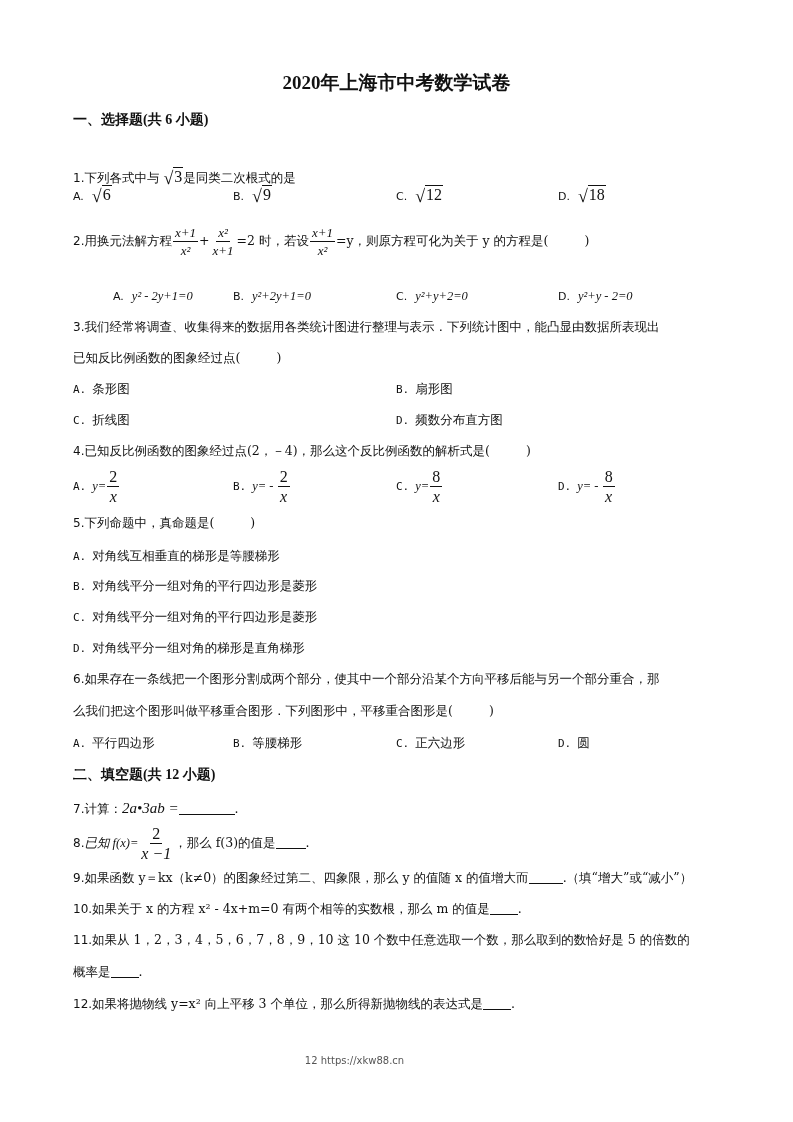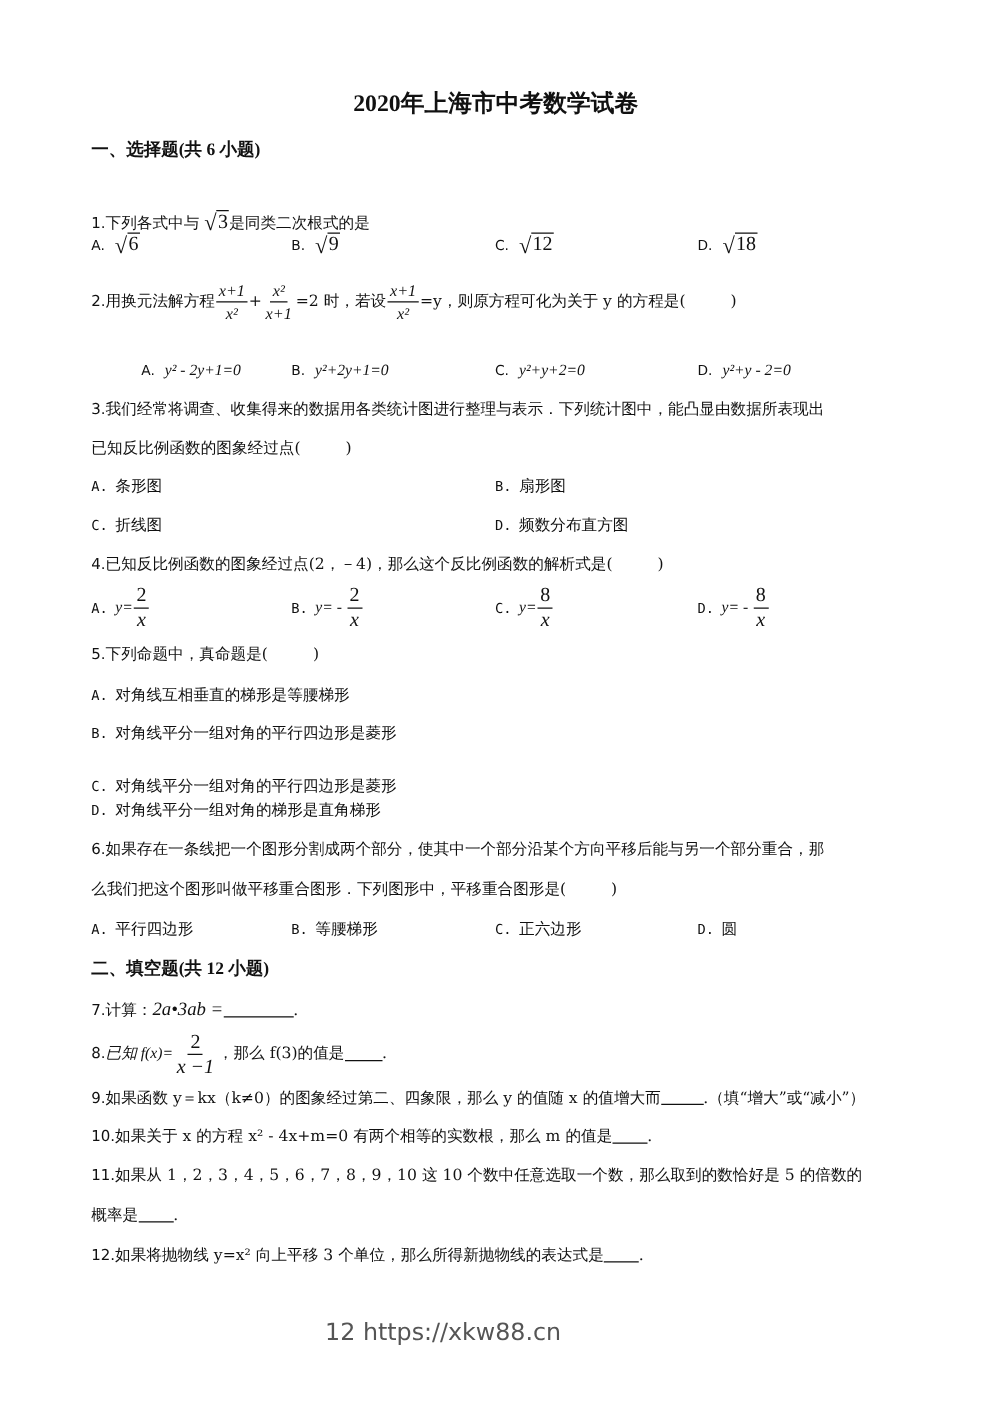--- a/index.html
+++ b/index.html
@@ -19,21 +19,21 @@
   .sqrt { display:inline-block; font-family:"Liberation Serif","DejaVu Serif",serif; font-size:16px; }
   .sqrt .rad { font-size:18px; vertical-align:-2px; }
   .sqrt .radicand { border-top:1px solid #111; padding:0 1px; }
   .frac { display:inline-flex; flex-direction:column; align-items:center; vertical-align:middle;
           font-family:"Liberation Serif","DejaVu Serif",serif; font-size:13px; line-height:17px; margin:0 1px; }
   .frac .n { border-bottom:1px solid #111; padding:0 2px; }
   .frac .d { padding:0 2px; }
   .frac.big { font-size:16px; line-height:19px; }
   .blank { display:inline-block; border-bottom:1px solid #111; height:12px; vertical-align:-2px; }
   .paren-gap { display:inline-block; width:36px; }
-  .footer { left:0; width:709px; text-align:center; top:1055px; font-size:19px; color:#555;
+  .footer { left:0; width:709px; text-align:center; top:1055px; font-size:10px; color:#555;
             font-family:"DejaVu Sans","Liberation Sans",sans-serif; }
 </style>
 </head>
 <body>
 
 <div class="abs title">2020年上海市中考数学试卷</div>
 
 <div class="abs sec" style="top:111px;">一、选择题(共 6 小题)</div>
 
 <div class="abs q" style="top:146px;margin-top:22px;">
@@ -83,21 +83,21 @@
       <span class="d it">x</span>
     </span></div>
 <div class="abs opt" style="top:467px; left:558px;"><span class="optlab-serif">D.</span><span class="it">y= - </span><span class="frac big">
       <span class="n">8</span>
       <span class="d it">x</span>
     </span></div>
 
 <div class="abs q" style="top:515px;"><span class="num">5.</span><span>下列命题中，真命题是(</span><span class="paren-gap"></span><span>)</span></div>
 <div class="abs opt" style="top:548px; left:73px;"><span class="optlab-serif">A.</span><span>对角线互相垂直的梯形是等腰梯形</span></div>
 <div class="abs opt" style="top:578px; left:73px;"><span class="optlab-serif">B.</span><span>对角线平分一组对角的平行四边形是菱形</span></div>
-<div class="abs opt" style="top:609px; left:73px;margin-top:12px;"><span class="optlab-serif">C.</span><span>对角线平分一组对角的平行四边形是菱形</span></div>
+<div class="abs opt" style="top:609px; left:73px;"><span class="optlab-serif">C.</span><span>对角线平分一组对角的平行四边形是菱形</span></div>
 <div class="abs opt" style="top:640px; left:73px;"><span class="optlab-serif">D.</span><span>对角线平分一组对角的梯形是直角梯形</span></div>
 
 <div class="abs q" style="top:671px;"><span class="num">6.</span><span>如果存在一条线把一个图形分割成两个部分，使其中一个部分沿某个方向平移后能与另一个部分重合，那</span></div>
 <div class="abs q" style="top:703px;"><span>么我们把这个图形叫做平移重合图形．下列图形中，平移重合图形是(</span><span class="paren-gap"></span><span>)</span></div>
 <div class="abs opt" style="top:735px; left:73px;"><span class="optlab-serif">A.</span><span>平行四边形</span></div>
 <div class="abs opt" style="top:735px; left:233px;"><span class="optlab-serif">B.</span><span>等腰梯形</span></div>
 <div class="abs opt" style="top:735px; left:396px;"><span class="optlab-serif">C.</span><span>正六边形</span></div>
 <div class="abs opt" style="top:735px; left:558px;"><span class="optlab-serif">D.</span><span>圆</span></div>
 
 <div class="abs sec" style="top:766px;">二、填空题(共 12 小题)</div>

